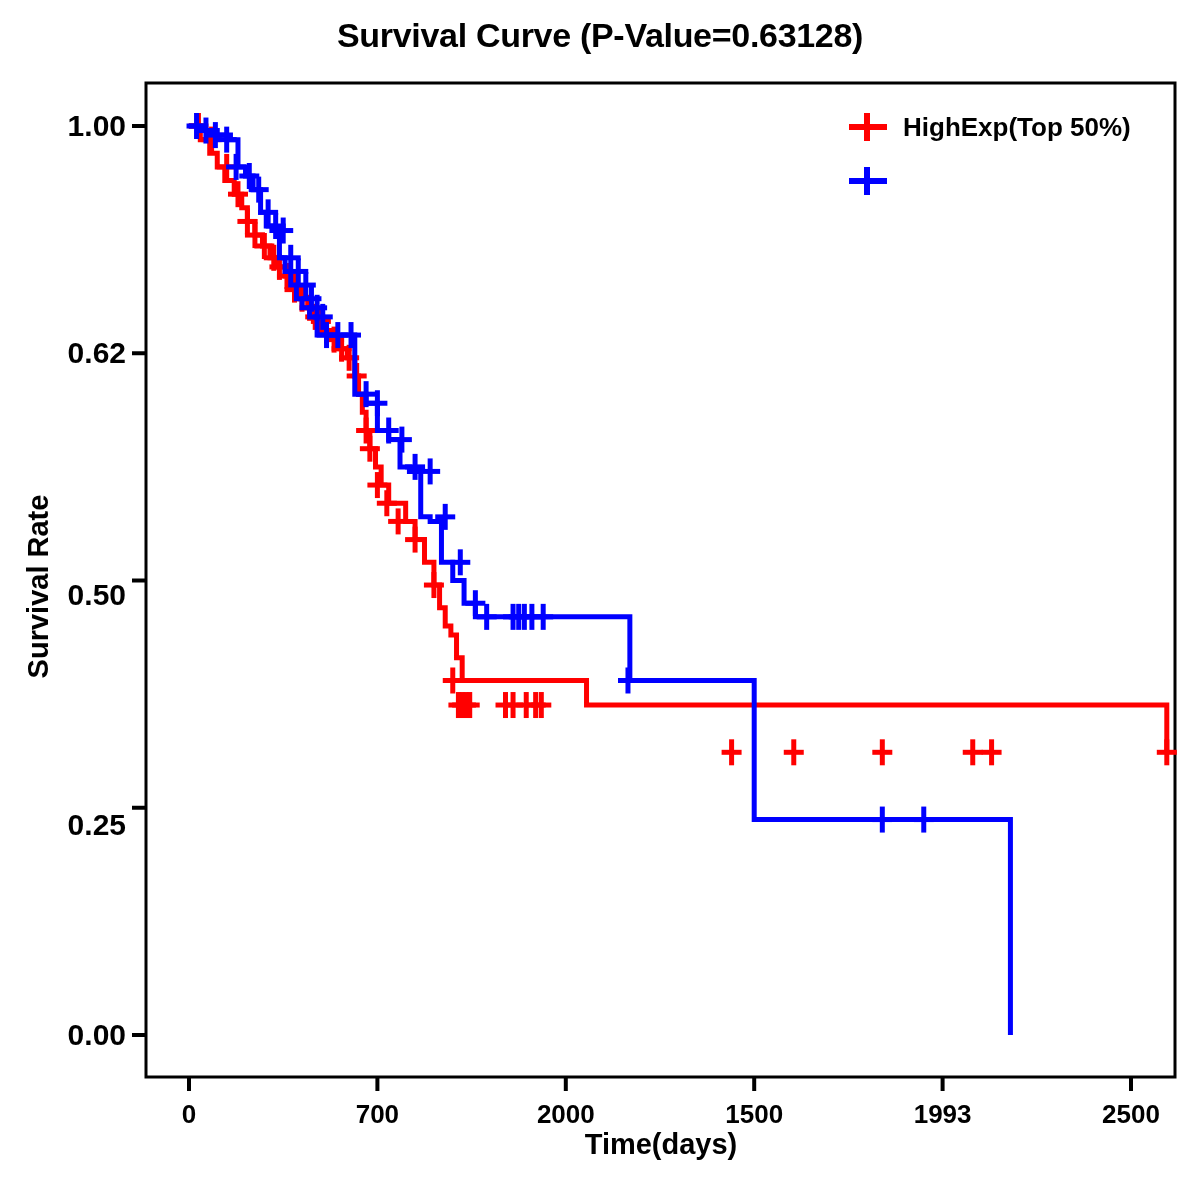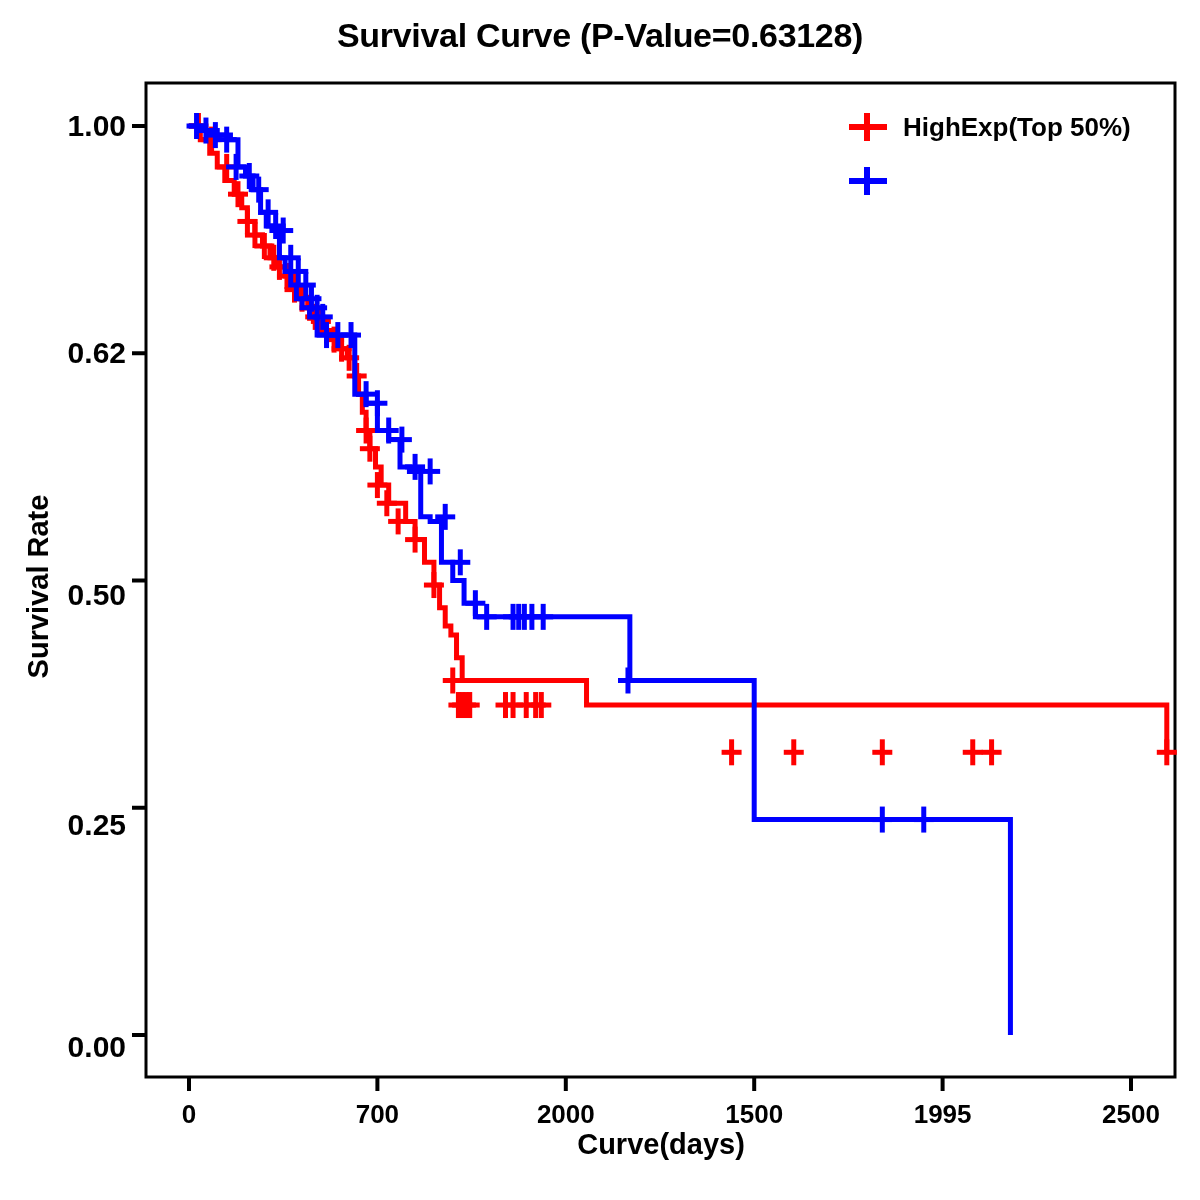--- a/index.html
+++ b/index.html
@@ -58,21 +58,21 @@
 <body>
 
 <div id="figure">
 
   <div id="chart-title">Survival Curve (P-Value=0.63128)</div>
 
   <div id="ylabel">
     <span>Survival Rate</span>
   </div>
 
-  <div id="xlabel">Curve(days)</div>
+  <div id="xlabel">Time(days)</div>
 
   <svg id="plot" width="1200" height="1200" viewBox="0 0 1200 1200">
     <g id="frame-group">
         <rect x="146" y="83" width="1029" height="994" fill="none" stroke="#000000" stroke-width="3"></rect>
       </g>
     <g id="ticks-group">
         <line x1="189" y1="1077" x2="189" y2="1091" stroke="#000" stroke-width="4"></line>
         <line x1="377.4" y1="1077" x2="377.4" y2="1091" stroke="#000" stroke-width="4"></line>
         <line x1="565.8" y1="1077" x2="565.8" y2="1091" stroke="#000" stroke-width="4"></line>
         <line x1="754.2" y1="1077" x2="754.2" y2="1091" stroke="#000" stroke-width="4"></line>
@@ -412,23 +412,23 @@
           </g>
         </g>
       </g>
   </svg>
 
   <div id="tick-labels">
       <div class="tick-label-x" style="left: 129px; top: 1099px;">0</div>
       <div class="tick-label-x" style="left: 317.4px; top: 1099px;">700</div>
       <div class="tick-label-x" style="left: 505.8px; top: 1099px;">2000</div>
       <div class="tick-label-x" style="left: 694.2px; top: 1099px;">1500</div>
-      <div class="tick-label-x" style="left: 882.6px; top: 1099px;">1995</div>
+      <div class="tick-label-x" style="left: 882.6px; top: 1099px;">1993</div>
       <div class="tick-label-x" style="left: 1071px; top: 1099px;">2500</div>
-      <div class="tick-label-y" style="left: 36px; top: 1018px; margin-top: 12px;">0.00</div>
+      <div class="tick-label-y" style="left: 36px; top: 1018px;">0.00</div>
       <div class="tick-label-y" style="left: 36px; top: 790.75px; margin-top: 17px;">0.25</div>
       <div class="tick-label-y" style="left: 36px; top: 578px;">0.50</div>
       <div class="tick-label-y" style="left: 36px; top: 336.25px;">0.62</div>
       <div class="tick-label-y" style="left: 36px; top: 109px;">1.00</div>
     </div>
 
   <div id="legend">
     <div class="legend-row">
       <span class="legend-mark">
         <i class="h" style="background: rgb(255, 0, 0);"></i>

